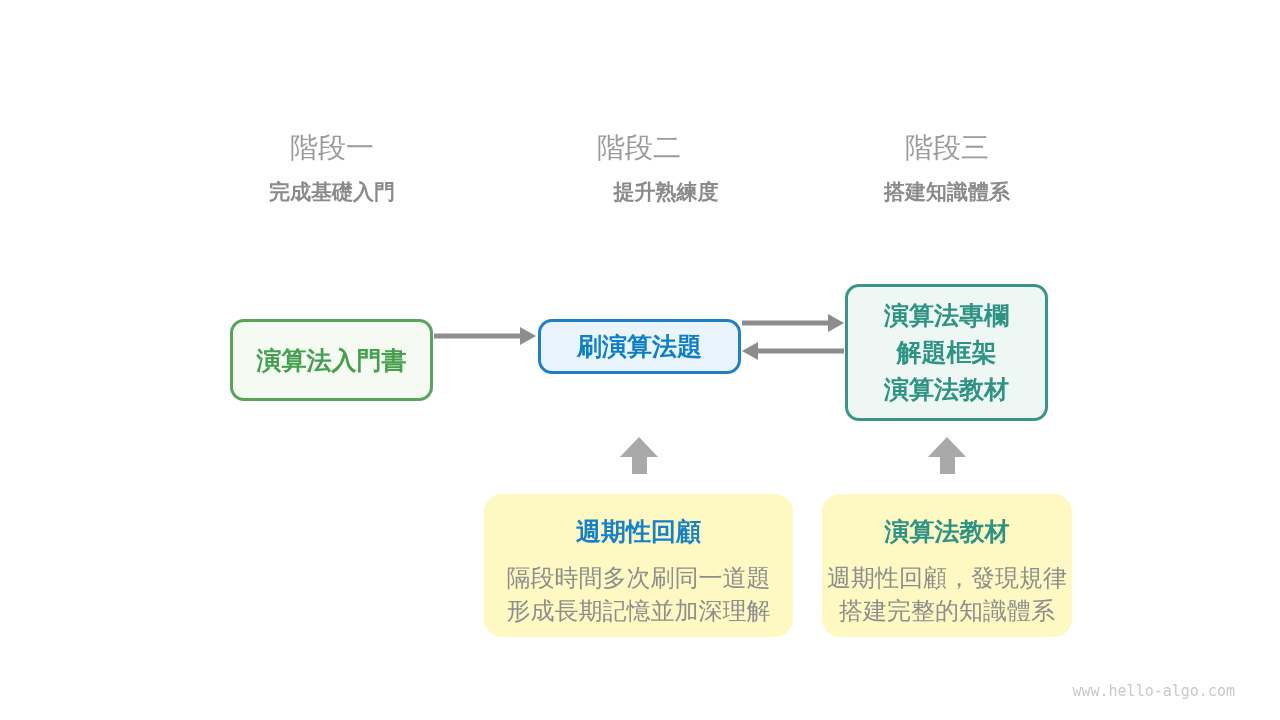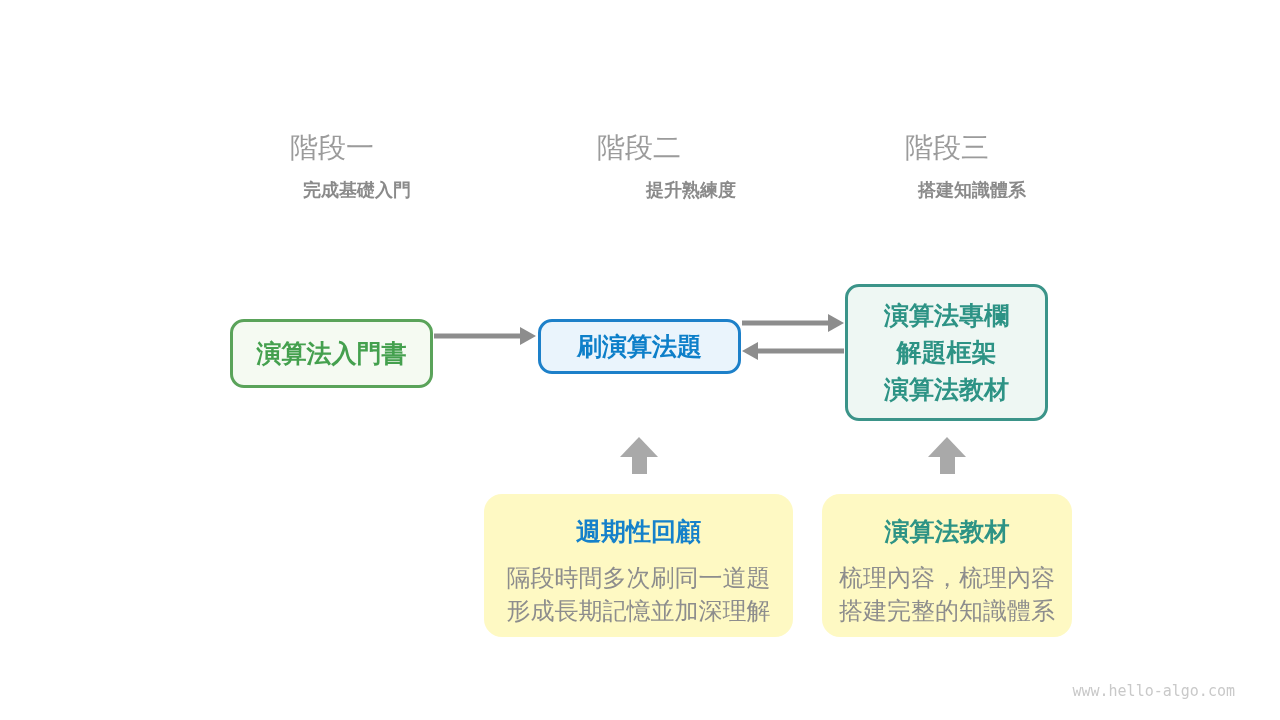--- a/index.html
+++ b/index.html
@@ -10,22 +10,22 @@
   }
   .abs { position:absolute; }
   .center-x { transform:translateX(-50%); }
 
   
   .stage-label {
     font-size:28px; font-weight:400; color:#9b9b9b;
     white-space:nowrap; text-align:center;
   }
   .stage-subtitle {
-    font-size:18px; font-weight:700; color:#8a8a8a;
-    white-space:nowrap; text-align:center;margin-left:25px;
+    font-size:21px; font-weight:700; color:#8a8a8a;
+    white-space:nowrap; text-align:center;
   }
 
   
   .flow-box {
     position:absolute; box-sizing:border-box;
     border-radius:14px; border:3px solid;
     display:flex; flex-direction:column; align-items:center; justify-content:center;
     font-weight:700; font-size:25px; text-align:center;margin-top:16px;
   }
   .box-green  { border-color:#5aa35a; background:#f5faf2; color:#44a04e; }
@@ -87,21 +87,21 @@
 
   <div class="abs center-x stage-label" style="left:332px; top:129px;">階段一</div>
   <div class="abs center-x stage-subtitle" style="left:332px; top:178px;">完成基礎入門</div>
 
   <div class="abs center-x stage-label" style="left:639px; top:129px;">階段二</div>
   <div class="abs center-x stage-subtitle" style="left:666px; top:178px;">提升熟練度</div>
 
   <div class="abs center-x stage-label" style="left:947px; top:129px;">階段三</div>
   <div class="abs center-x stage-subtitle" style="left:947px; top:178px;">搭建知識體系</div>
 
-  <div class="flow-box box-green" style="left:230px; top:303px; width:203px; height:69px;">
+  <div class="flow-box box-green" style="left:230px; top:303px; width:203px; height:82px;">
     <div class="line">演算法入門書</div>
   </div>
 
   <div class="h-arrow right" style="left:434px; top:326px; width:102px;">
     <div class="shaft"></div>
     <div class="head"></div>
   </div>
 
   <div class="flow-box box-blue" style="left:538px; top:303px; width:203px; height:55px;">
     <div class="line">刷演算法題</div>
@@ -137,20 +137,20 @@
     <div class="callout-title blue">週期性回顧</div>
     <div class="callout-body">
       <div>隔段時間多次刷同一道題</div>
       <div>形成長期記憶並加深理解</div>
     </div>
   </div>
 
   <div class="callout" style="left:822px; top:494px; width:250px; height:143px;">
     <div class="callout-title teal">演算法教材</div>
     <div class="callout-body">
-      <div>梳理內容，梳理內容</div>
+      <div>週期性回顧，發現規律</div>
       <div>搭建完整的知識體系</div>
     </div>
   </div>
 
   <div class="watermark">www.hello-algo.com</div>
 
 </div>
 
 </body></html>

